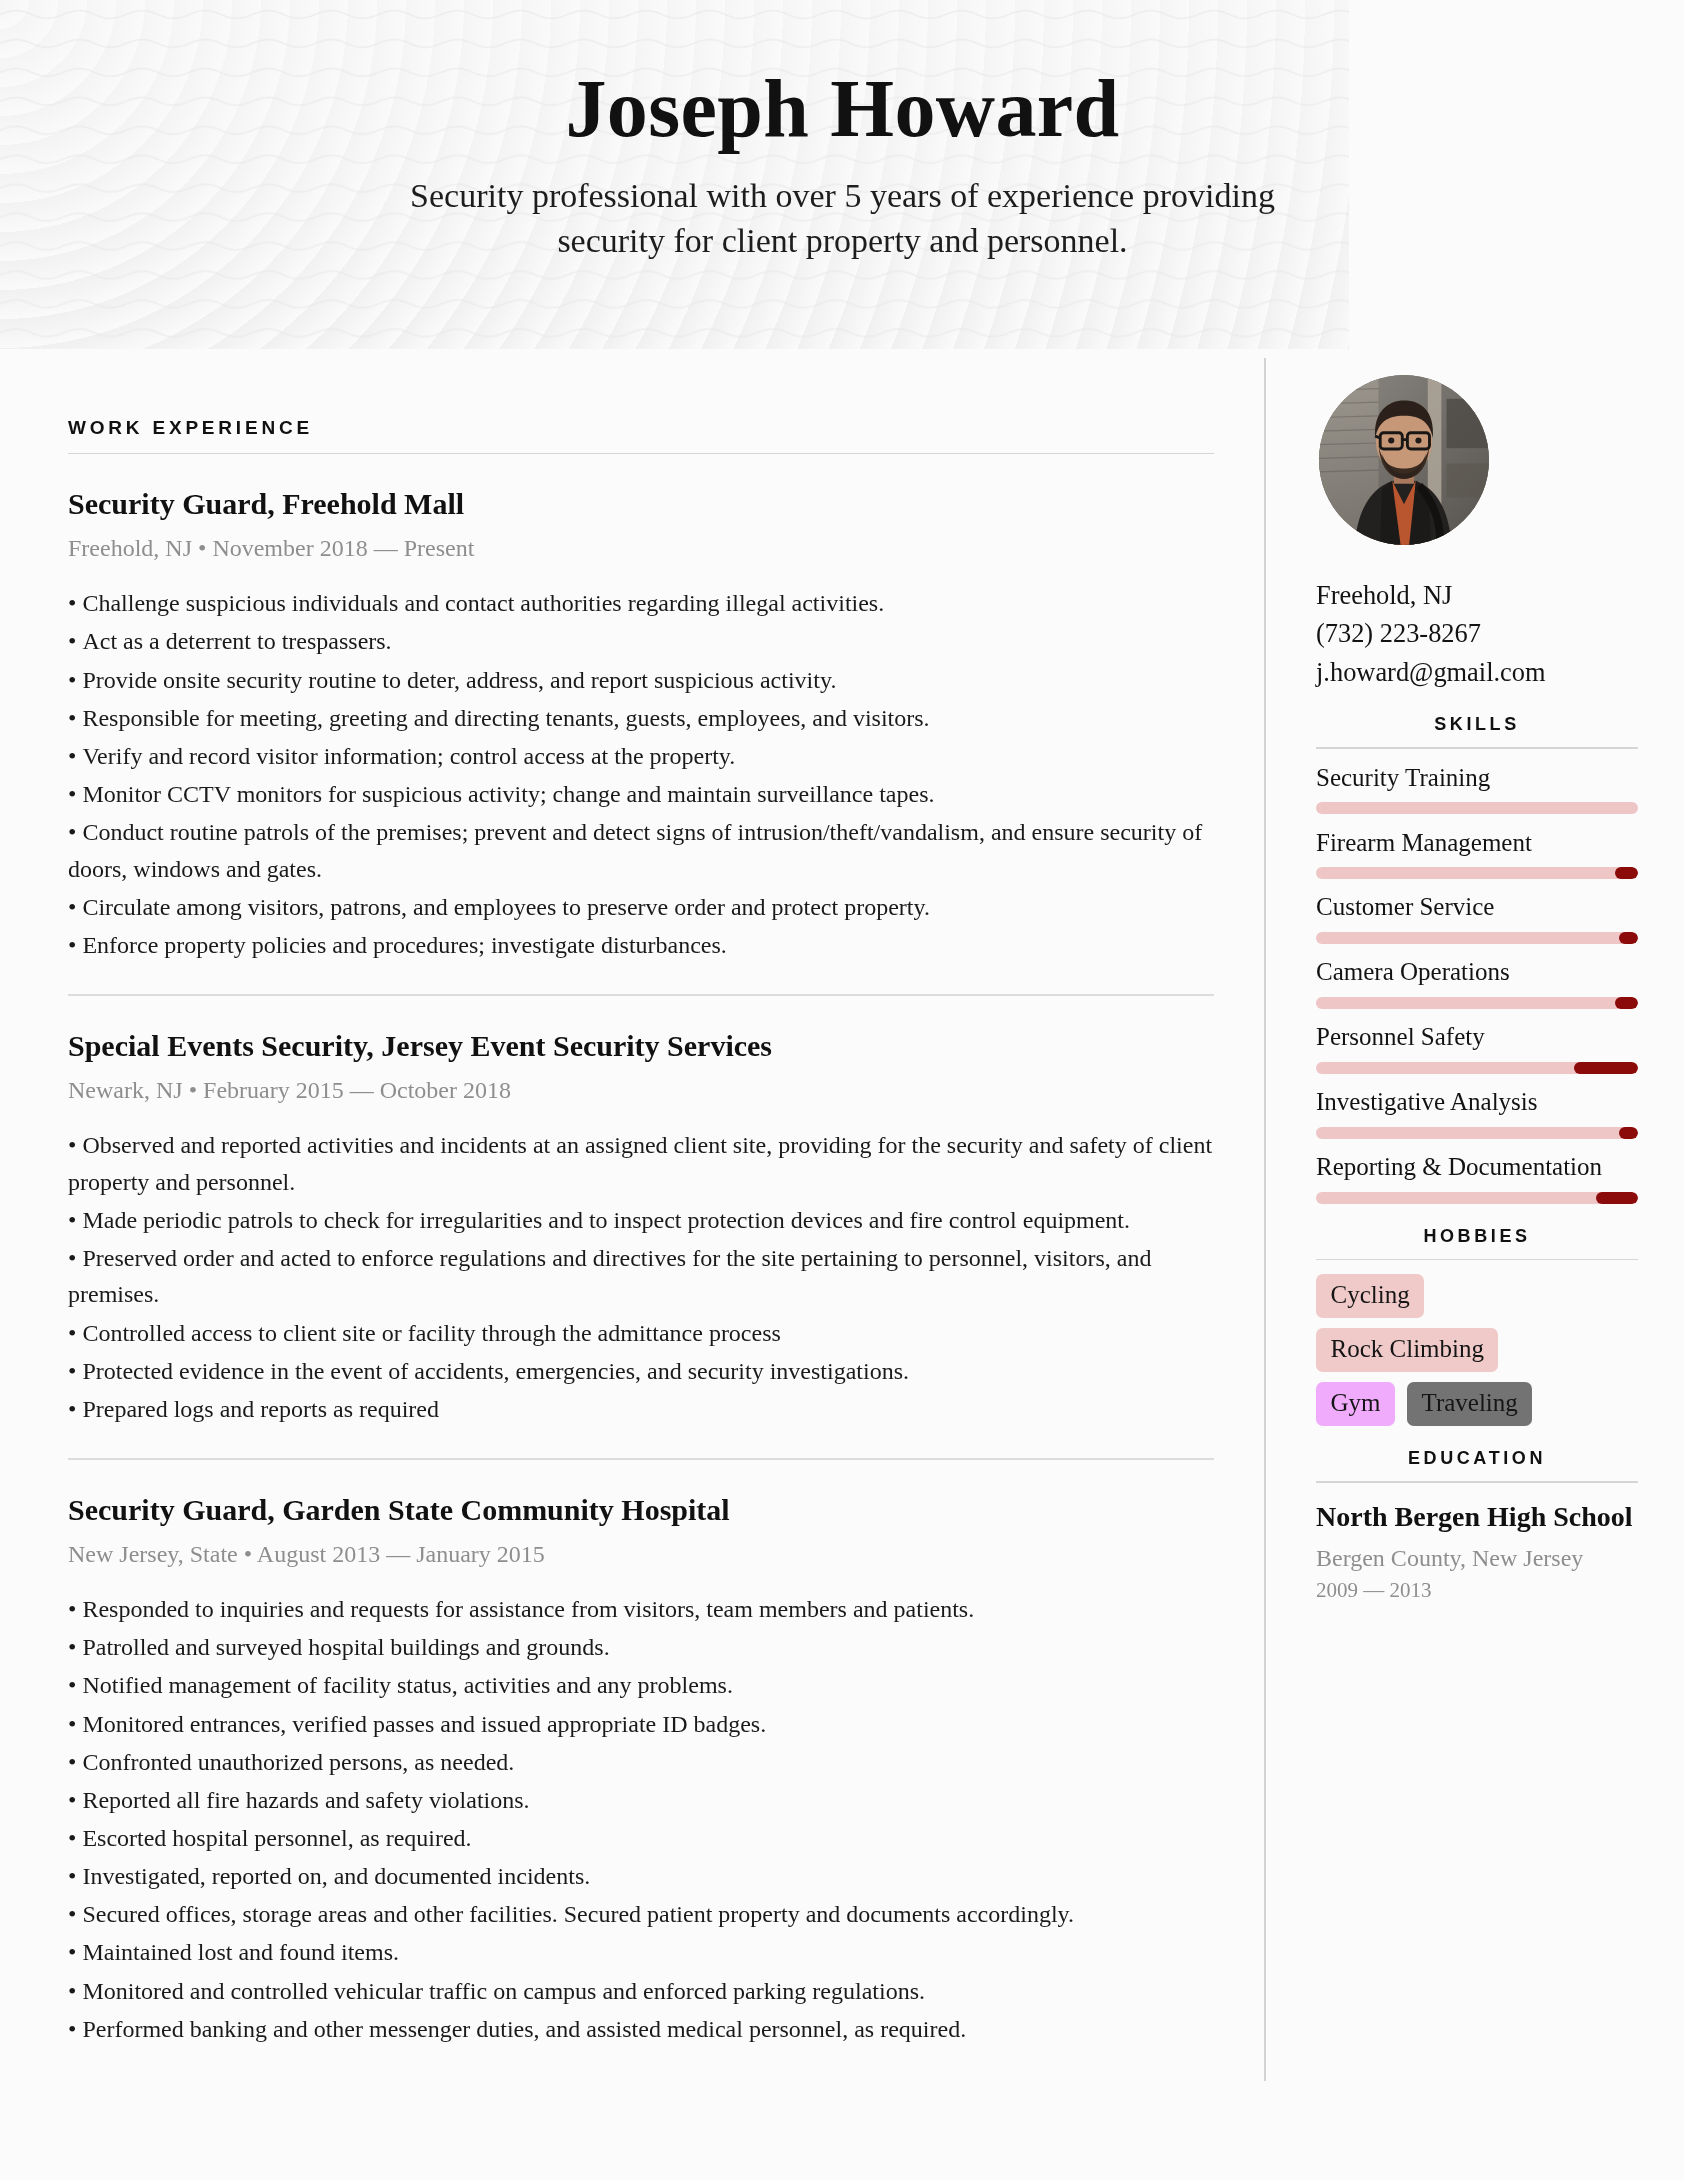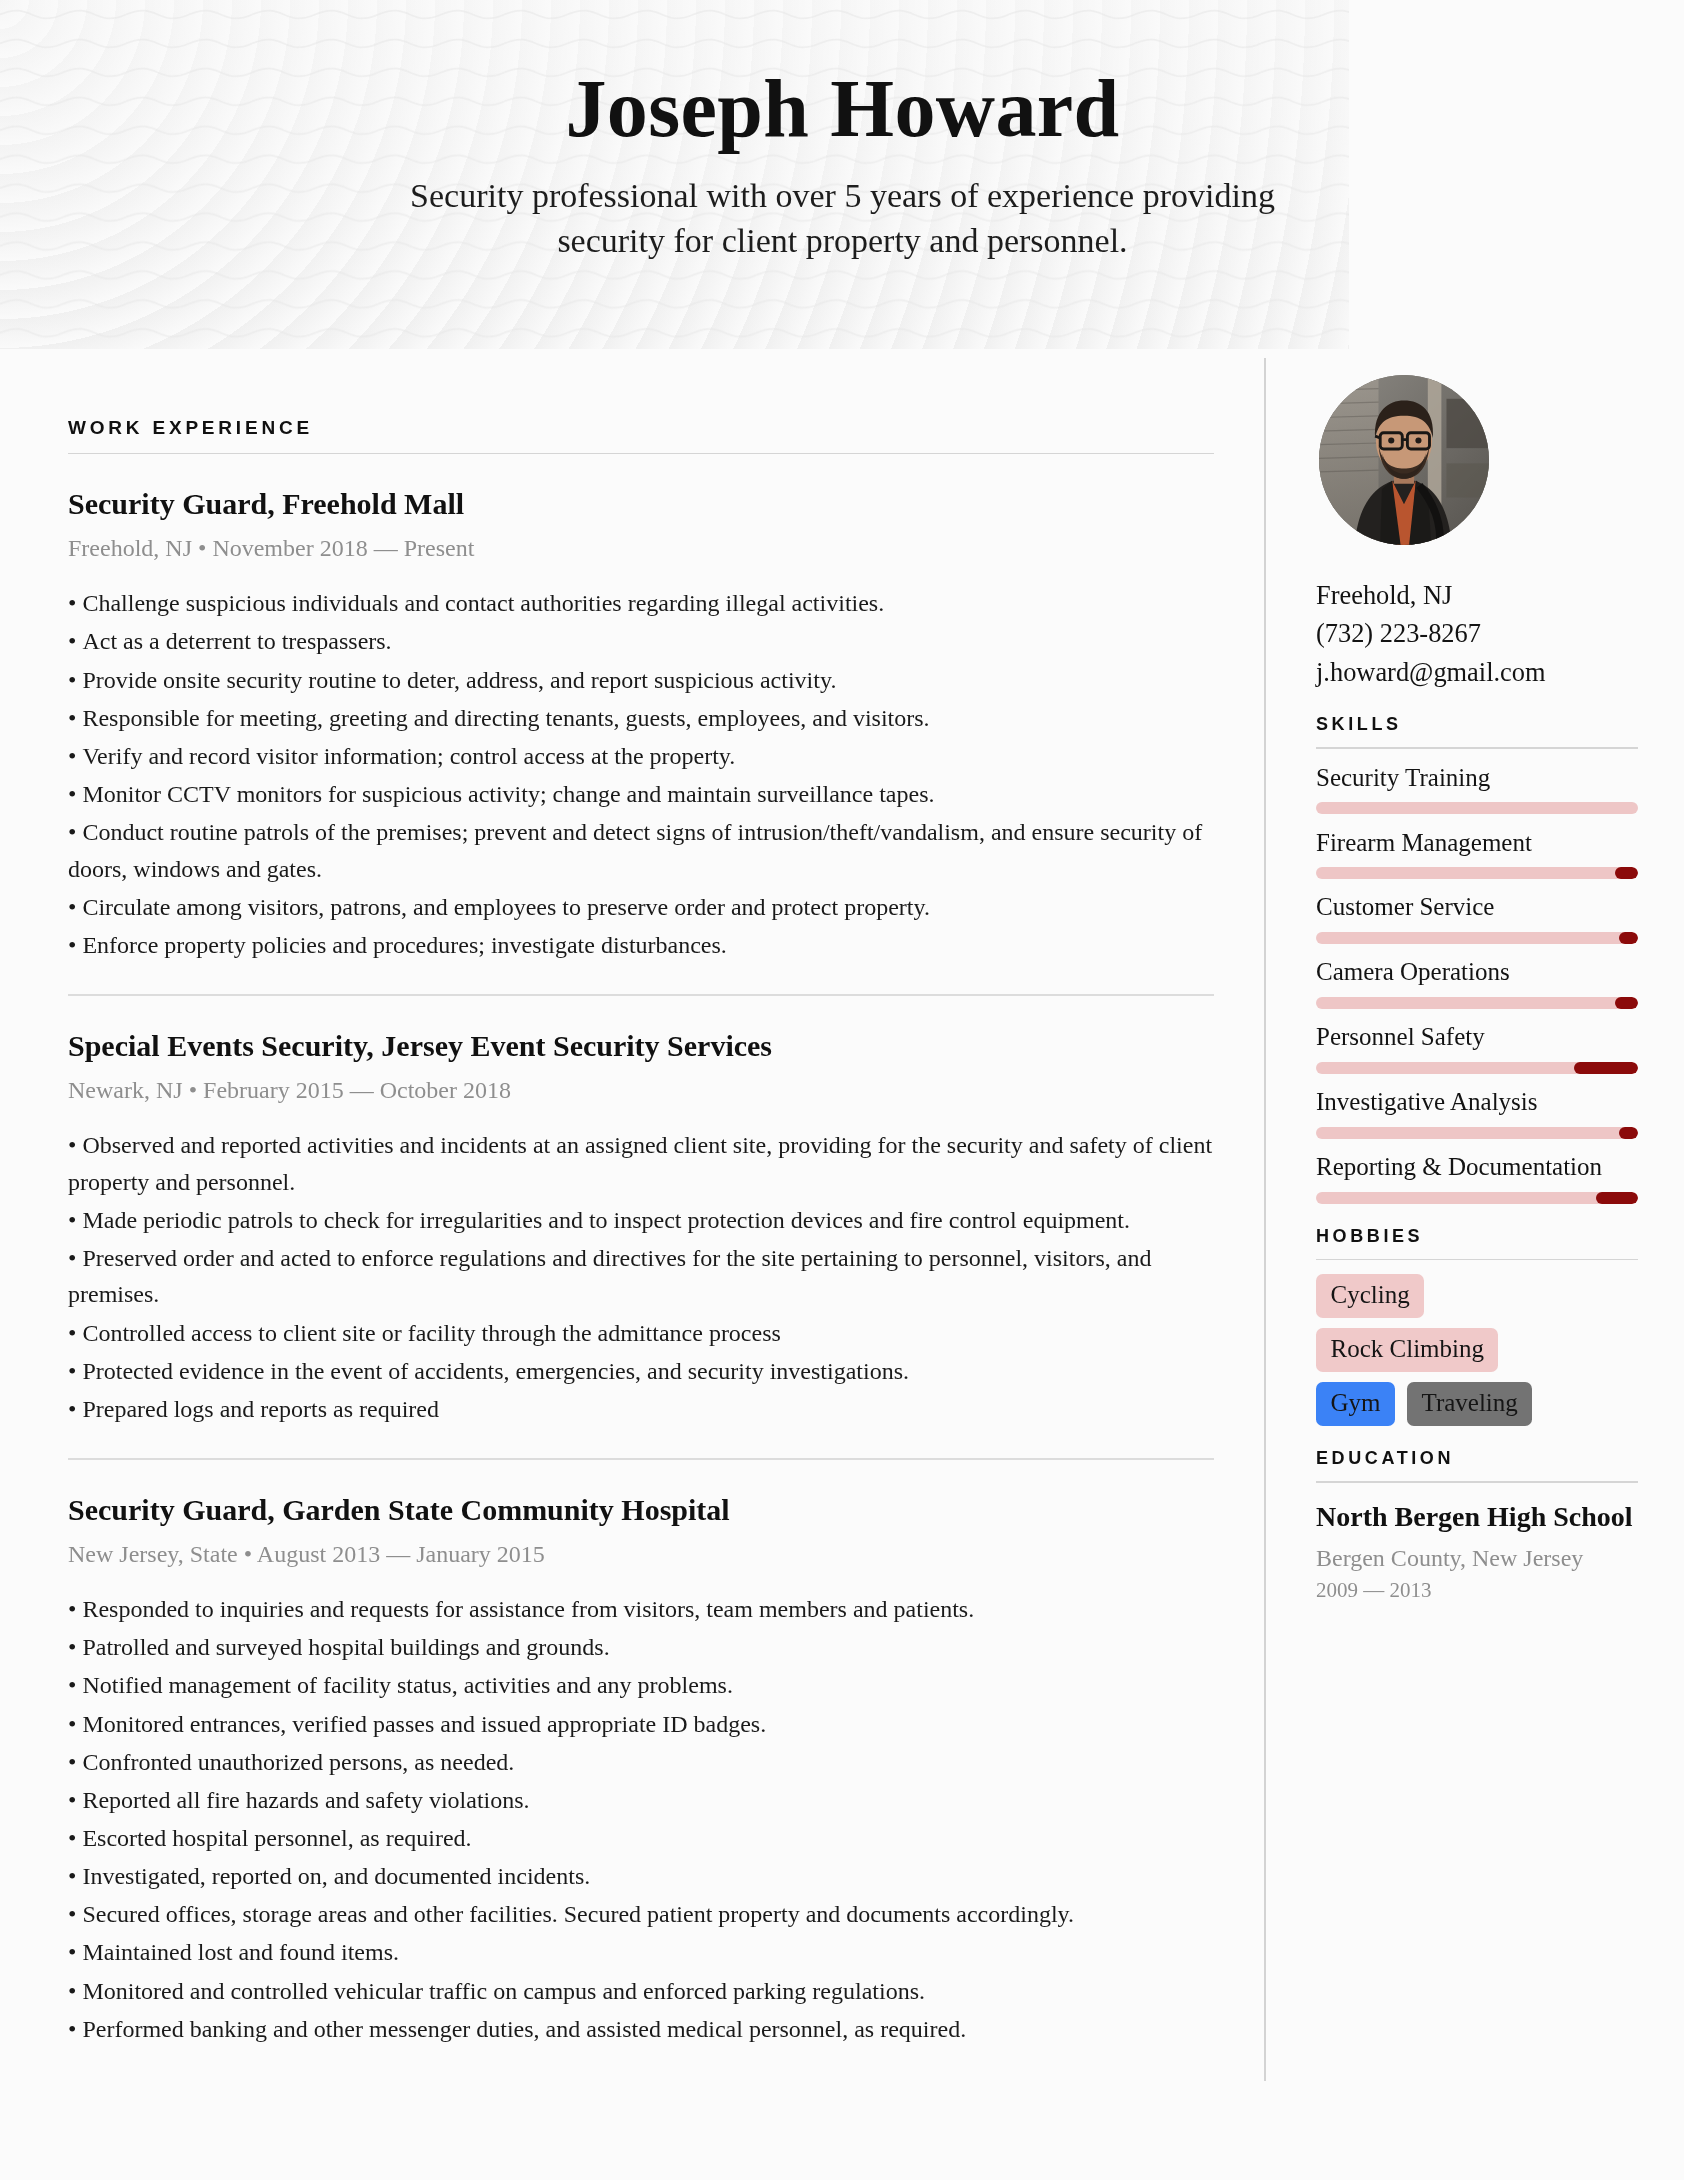--- a/index.html
+++ b/index.html
@@ -156,20 +156,21 @@
   }
 
   .side-section { margin-top: 22px; }
   .side-kicker {
     font-family: "Liberation Sans", "DejaVu Sans", sans-serif;
     font-size: 18px;
     font-weight: 700;
     letter-spacing: 3.6px;
     color: #111;
     text-transform: uppercase;
+    text-align: center;
   }
   .side-rule {
     margin-top: 12px;
     height: 1.7px;
     background: #d5d5d5;
     width: 100%;
   }
 
   .skill-item { margin-top: 12.8px; }
   .skill-label {
@@ -418,21 +419,21 @@
       <div class="side-kicker">HOBBIES</div>
       <div class="side-rule"></div>
       <div class="hobby-rows" id="hobbies-container">
           <div class="hobby-row">
             <span class="hobby-tag" style="background: rgb(240, 201, 201);">Cycling</span>
           </div>
           <div class="hobby-row">
             <span class="hobby-tag" style="background: rgb(240, 201, 201);">Rock Climbing</span>
           </div>
           <div class="hobby-row">
-            <span class="hobby-tag" style="background: #3b82f6;">Gym</span>
+            <span class="hobby-tag" style="background: #f0abfc;">Gym</span>
             <span class="hobby-tag" style="background: #737373;">Traveling</span>
           </div>
         </div>
     </div>
 
     <div class="side-section">
       <div class="side-kicker">EDUCATION</div>
       <div class="side-rule"></div>
       <div class="edu-school">North Bergen High School</div>
       <div class="edu-place">Bergen County, New Jersey</div>

